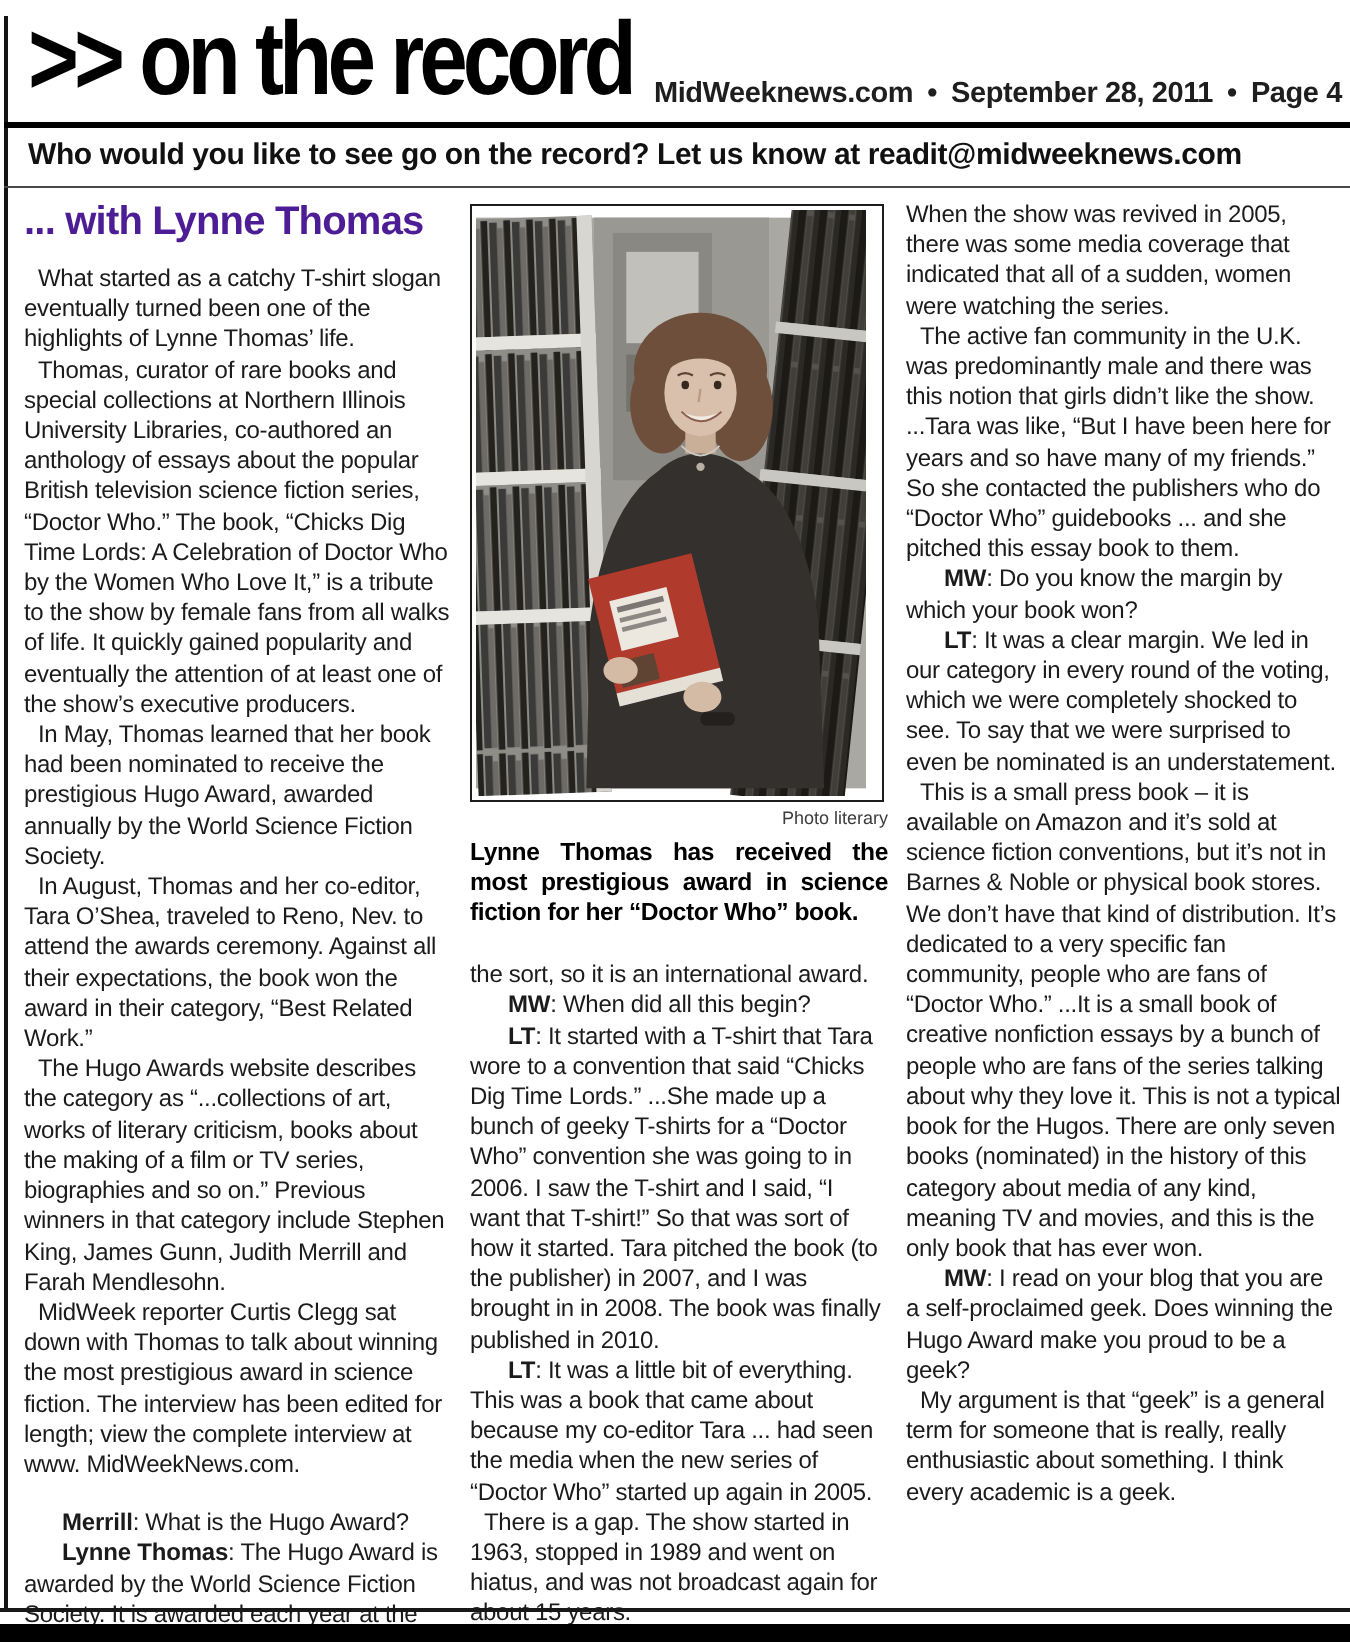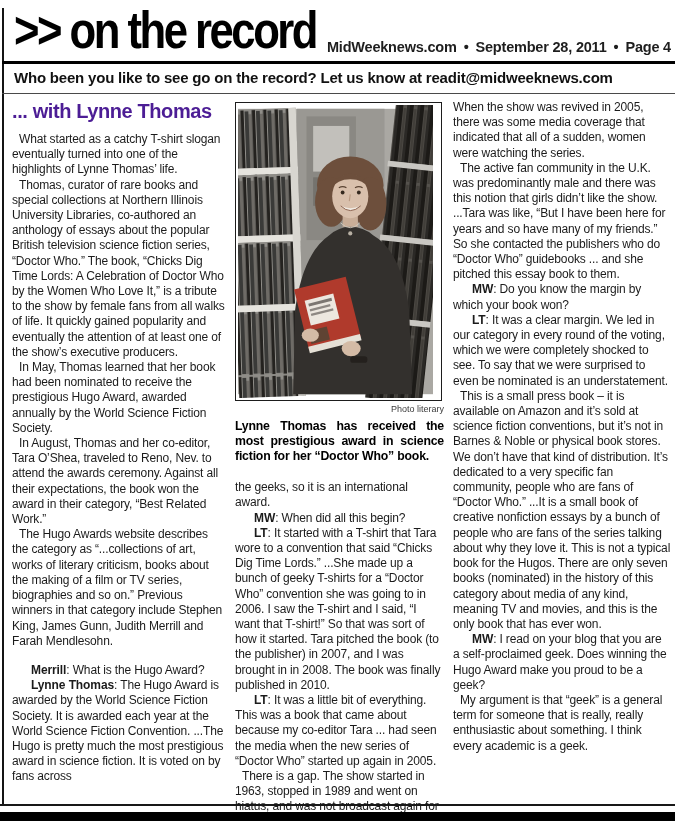--- a/index.html
+++ b/index.html
@@ -59,34 +59,35 @@
 <div class="left-rule"></div>
 
 <div class="headline">&gt;&gt; on the record</div>
 
 <div class="dateline">
   <span>MidWeeknews.com</span><span class="sep">•</span><span>September 28, 2011</span><span class="sep">•</span><span>Page 4</span>
 </div>
 
 <div class="rule-thick"></div>
 
-<div class="tagline">Who been you like to see go on the record? Let us know at readit@midweeknews.com</div>
+<div class="tagline">Who would you like to see go on the record? Let us know at readit@midweeknews.com</div>
 
 <div class="rule-thin"></div>
 
 <div class="columns">
 
   <div class="col">
     <h2 class="article-heading">... with Lynne Thomas</h2>
     <div id="col1-paras">
-        <p class="para">What started as a catchy T-shirt slogan eventually turned into one of the highlights of Lynne Thomas’ life.</p>
+        <p class="para">What started as a catchy T-shirt slogan eventually turned been one of the highlights of Lynne Thomas’ life.</p>
         <p class="para">Thomas, curator of rare books and special collections at Northern Illinois University Libraries, co-authored an anthology of essays about the popular British television science fiction series, “Doctor Who.” The book, “Chicks Dig Time Lords: A Celebration of Doctor Who by the Women Who Love It,” is a tribute to the show by female fans from all walks of life. It quickly gained popularity and eventually the attention of at least one of the show’s executive producers.</p>
         <p class="para">In May, Thomas learned that her book had been nominated to receive the prestigious Hugo Award, awarded annually by the World Science Fiction Society.</p>
         <p class="para">In August, Thomas and her co-editor, Tara O’Shea, traveled to Reno, Nev. to attend the awards ceremony. Against all their expectations, the book won the award in their category, “Best Related Work.”</p>
         <p class="para">The Hugo Awards website describes the category as “...collections of art, works of literary criticism, books about the making of a film or TV series, biographies and so on.” Previous winners in that category include Stephen King, James Gunn, Judith Merrill and Farah Mendlesohn.</p>
+        <p class="para">MidWeek reporter Curtis Clegg sat down with Thomas to talk about winning the most prestigious award in science fiction. The interview has been edited for length; view the complete interview at www. MidWeekNews.com.</p>
         <p class="para gap"><b>Merrill</b>: What is the Hugo Award?</p>
         <p class="para"><b>Lynne Thomas</b>: The Hugo Award is awarded by the World Science Fiction Society. It is awarded each year at the World Science Fiction Convention. ...The Hugo is pretty much the most prestigious award in science fiction. It is voted on by fans across</p>
       </div>
   </div>
 
   <div class="col">
     <div class="photo-frame" aria-label="Lynne Thomas smiling in a library aisle between bookshelves, holding a red-covered book">
       <svg width="195" height="293" viewBox="0 0 205 300">
         <defs>
           <pattern id="bk1" patternUnits="userSpaceOnUse" width="12" height="70">
@@ -159,21 +160,21 @@
           </g>
           <ellipse cx="76" cy="238" rx="9" ry="7" fill="#d4bba6"></ellipse>
           <ellipse cx="119" cy="252" rx="10" ry="8" fill="#d4bba6"></ellipse>
           <rect x="118" y="260" width="18" height="7" rx="3" fill="#24201d"></rect>
         </g>
       </svg>
     </div>
     <div class="photo-credit">Photo literary</div>
     <div class="photo-caption">Lynne Thomas has received the most prestigious award in science fiction for her “Doctor Who” book.</div>
     <div id="col2-paras">
-        <p class="para noindent">the geeks, so it is an international award.</p>
+        <p class="para noindent">the sort, so it is an international award.</p>
         <p class="para"><b>MW</b>: When did all this begin?</p>
         <p class="para"><b>LT</b>: It started with a T-shirt that Tara wore to a convention that said “Chicks Dig Time Lords.” ...She made up a bunch of geeky T-shirts for a “Doctor Who” convention she was going to in 2006. I saw the T-shirt and I said, “I want that T-shirt!” So that was sort of how it started. Tara pitched the book (to the publisher) in 2007, and I was brought in in 2008. The book was finally published in 2010.</p>
         <p class="para"><b>LT</b>: It was a little bit of everything. This was a book that came about because my co-editor Tara ... had seen the media when the new series of “Doctor Who” started up again in 2005.</p>
         <p class="para">There is a gap. The show started in 1963, stopped in 1989 and went on hiatus, and was not broadcast again for about 15 years.</p>
       </div>
   </div>
 
   <div class="col">
     <div id="col3-paras">
         <p class="para noindent">When the show was revived in 2005, there was some media coverage that indicated that all of a sudden, women were watching the series.</p>

